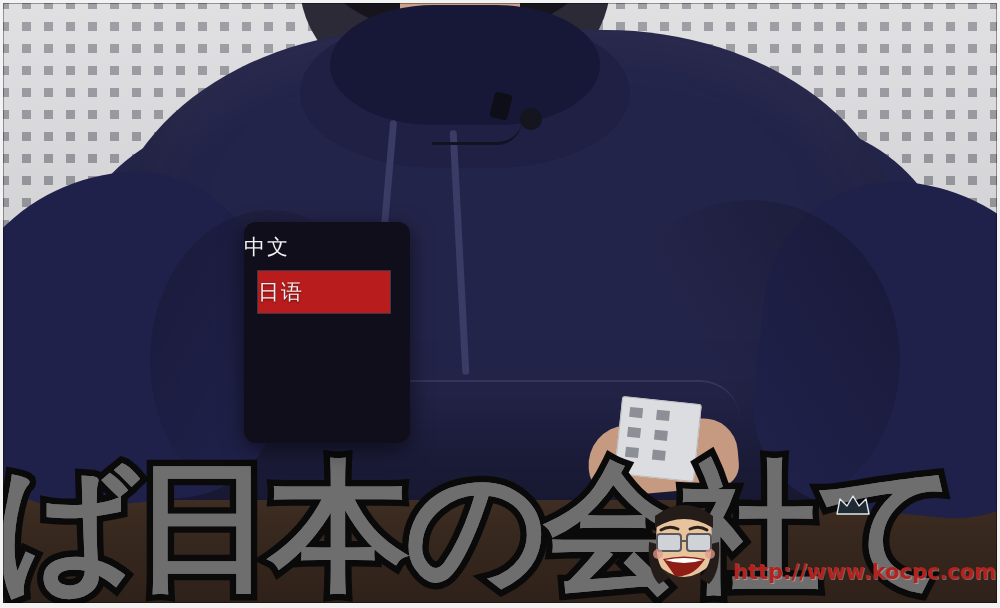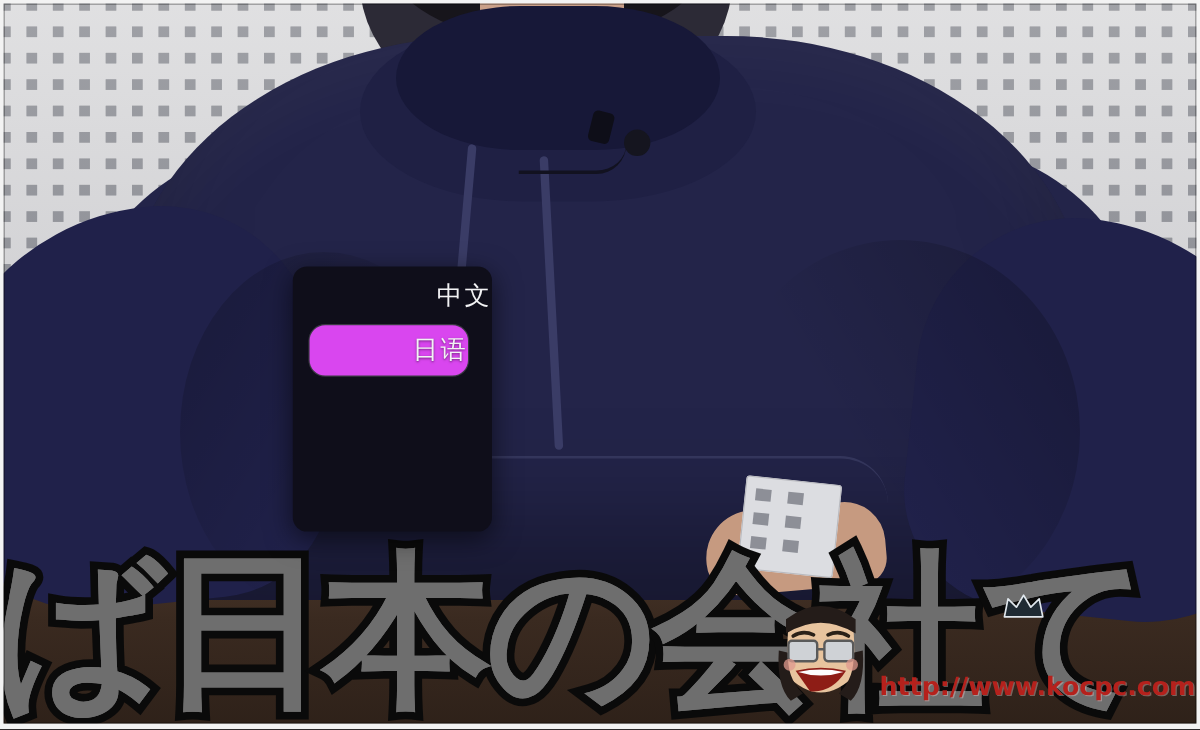--- a/index.html
+++ b/index.html
@@ -162,33 +162,33 @@
   
   #lang-menu{
     position:absolute;left:244px;top:222px;width:166px;height:221px;
     background:#0f0e1a;
     border-radius:12px;
     box-shadow:0 6px 22px rgba(0,0,0,.55);
     overflow:hidden;
   }
   .menu-item{
     height:49px;line-height:49px;
-    text-align:right;
+    text-align:left;
     color:#f2f2f4;
     font-size:21px;
     letter-spacing:2px;
     cursor:pointer;
     position:relative;
   }
   .menu-item.sel{
-    background:#d946ef;
+    background:#b91c1c;
     margin:0 14px;
     width:132px;
     height:42px;line-height:42px;
-    border-radius:13px;
+    border-radius:0;
     box-shadow:0 0 0 1px rgba(255,255,255,.18);
   }
   .menu-item.sel span{
     text-shadow:0 1px 2px rgba(0,0,0,.55);
   }
 
   
   #subtitle{
     position:absolute;left:-6px;top:452px;
     width:1010px;

